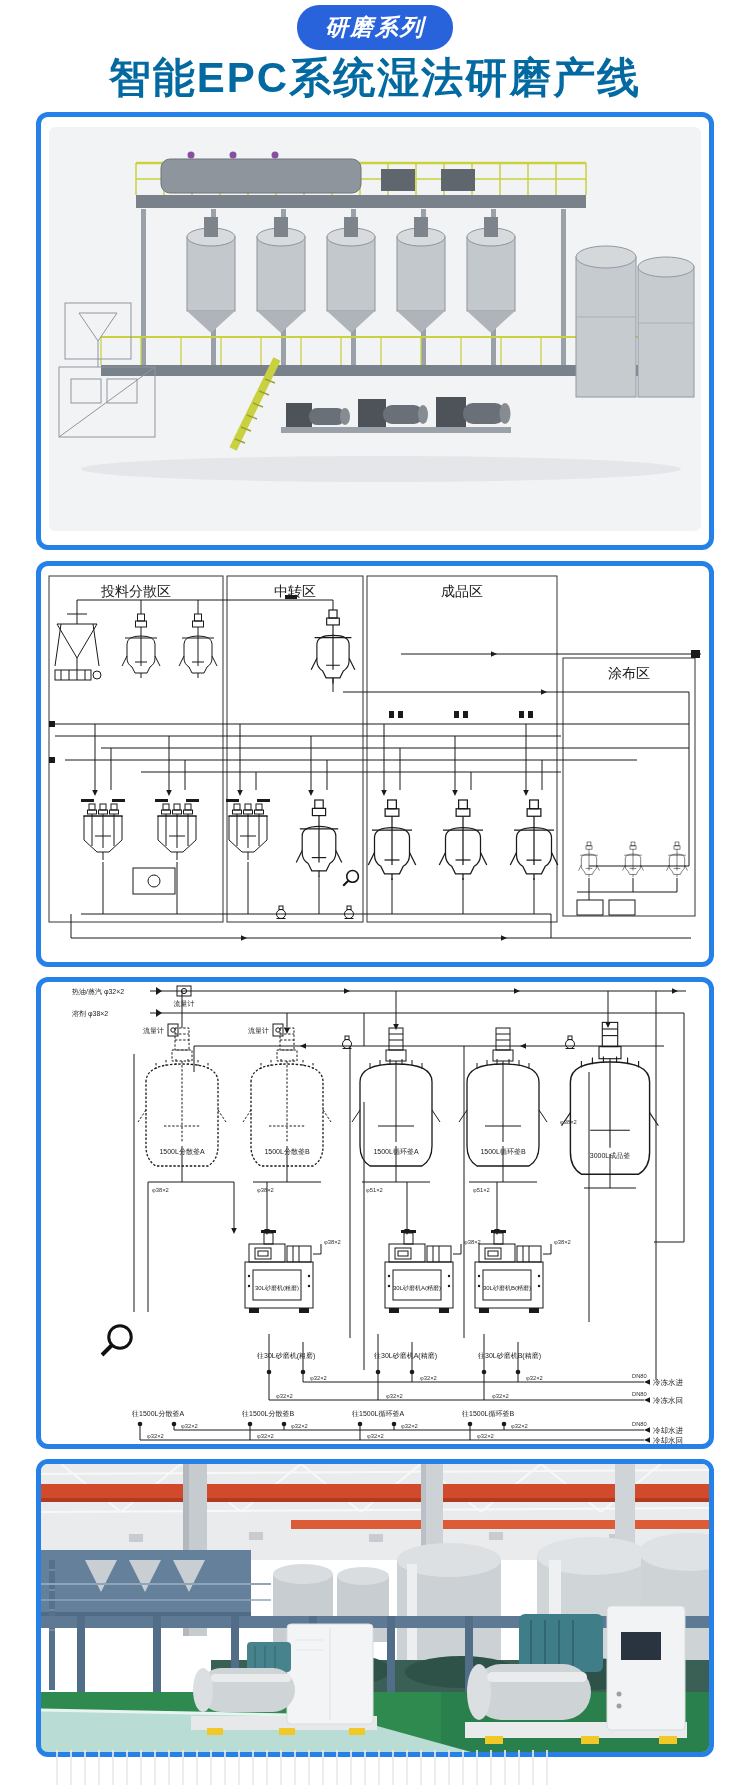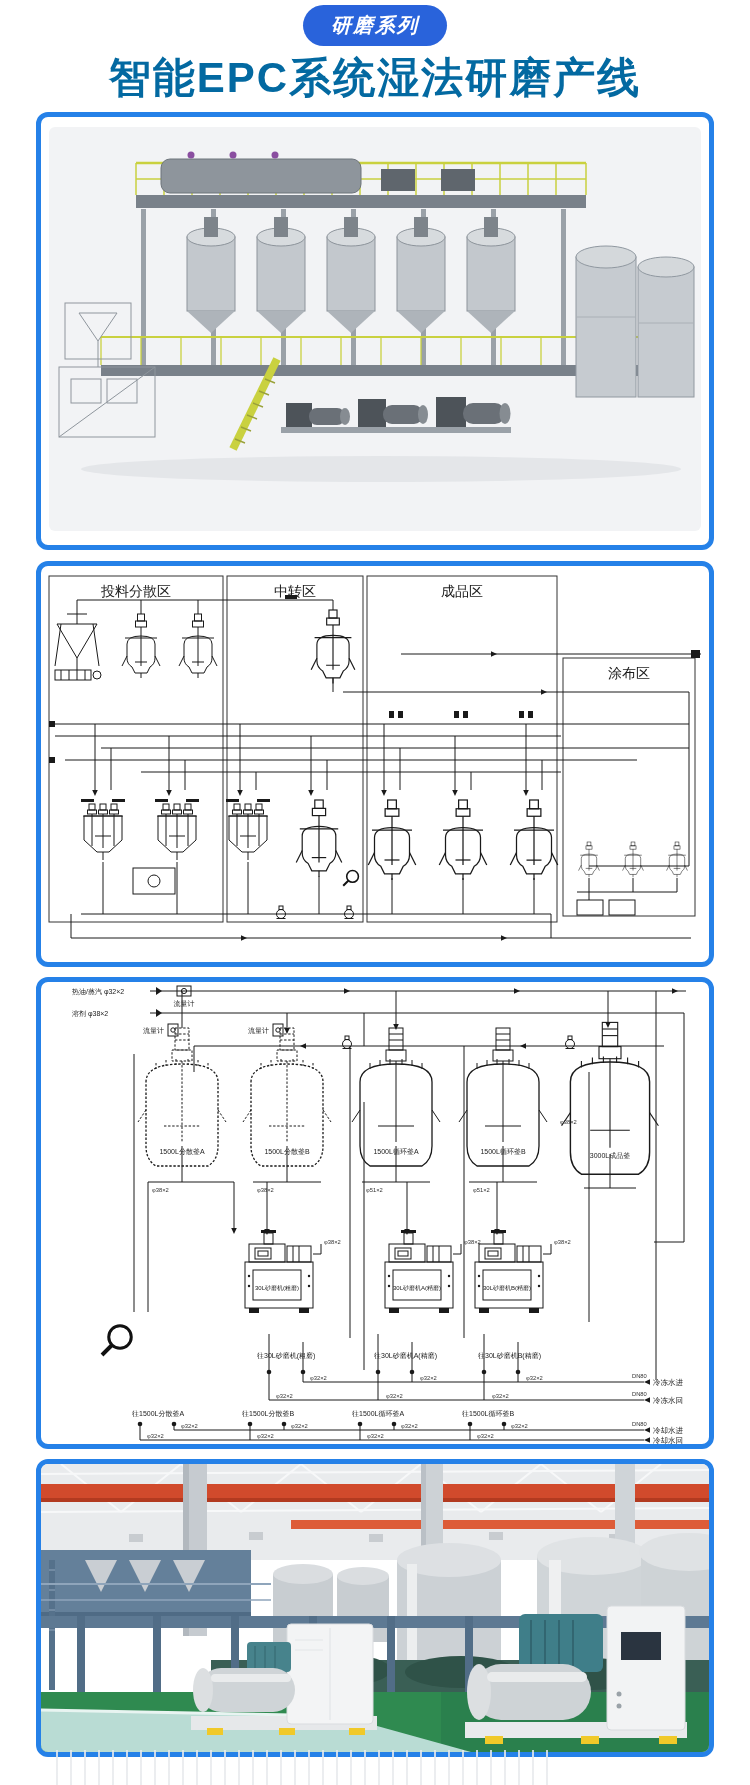--- a/index.html
+++ b/index.html
@@ -1,19 +1,19 @@
 <!DOCTYPE html>
 <html><head>
 <meta charset="utf-8">
 <style>
   html,body{margin:0;padding:0;background:#ffffff;}
   #page{position:relative;width:750px;height:1785px;background:#ffffff;overflow:hidden;
         font-family:"Liberation Sans",sans-serif;}
   .badge{position:absolute;top:5px;left:50%;transform:translateX(-50%);
-         background:#2963db;color:#ffffff;font-size:20px;font-weight:bold;font-style:italic;
+         background:#2963db;color:#ffffff;font-size:23px;font-weight:bold;font-style:italic;
          padding:7px 28px;border-radius:22px;letter-spacing:2px;}
   .title{position:absolute;top:50px;left:0;width:750px;text-align:center;
          font-size:42px;font-weight:bold;color:#0369a1;letter-spacing:2px;}
   .card{position:absolute;left:36px;width:668px;background:#ffffff;
         border:5px solid #2581e8;border-radius:12px;overflow:hidden;}
   #card-render{top:112px;height:428px;}
   #card-pid1{top:561px;height:396px;}
   #card-pid2{top:977px;height:462px;}
   #card-photo{top:1459px;height:288px;}
   .stripes{position:absolute;left:56px;top:1750px;width:500px;height:35px;

